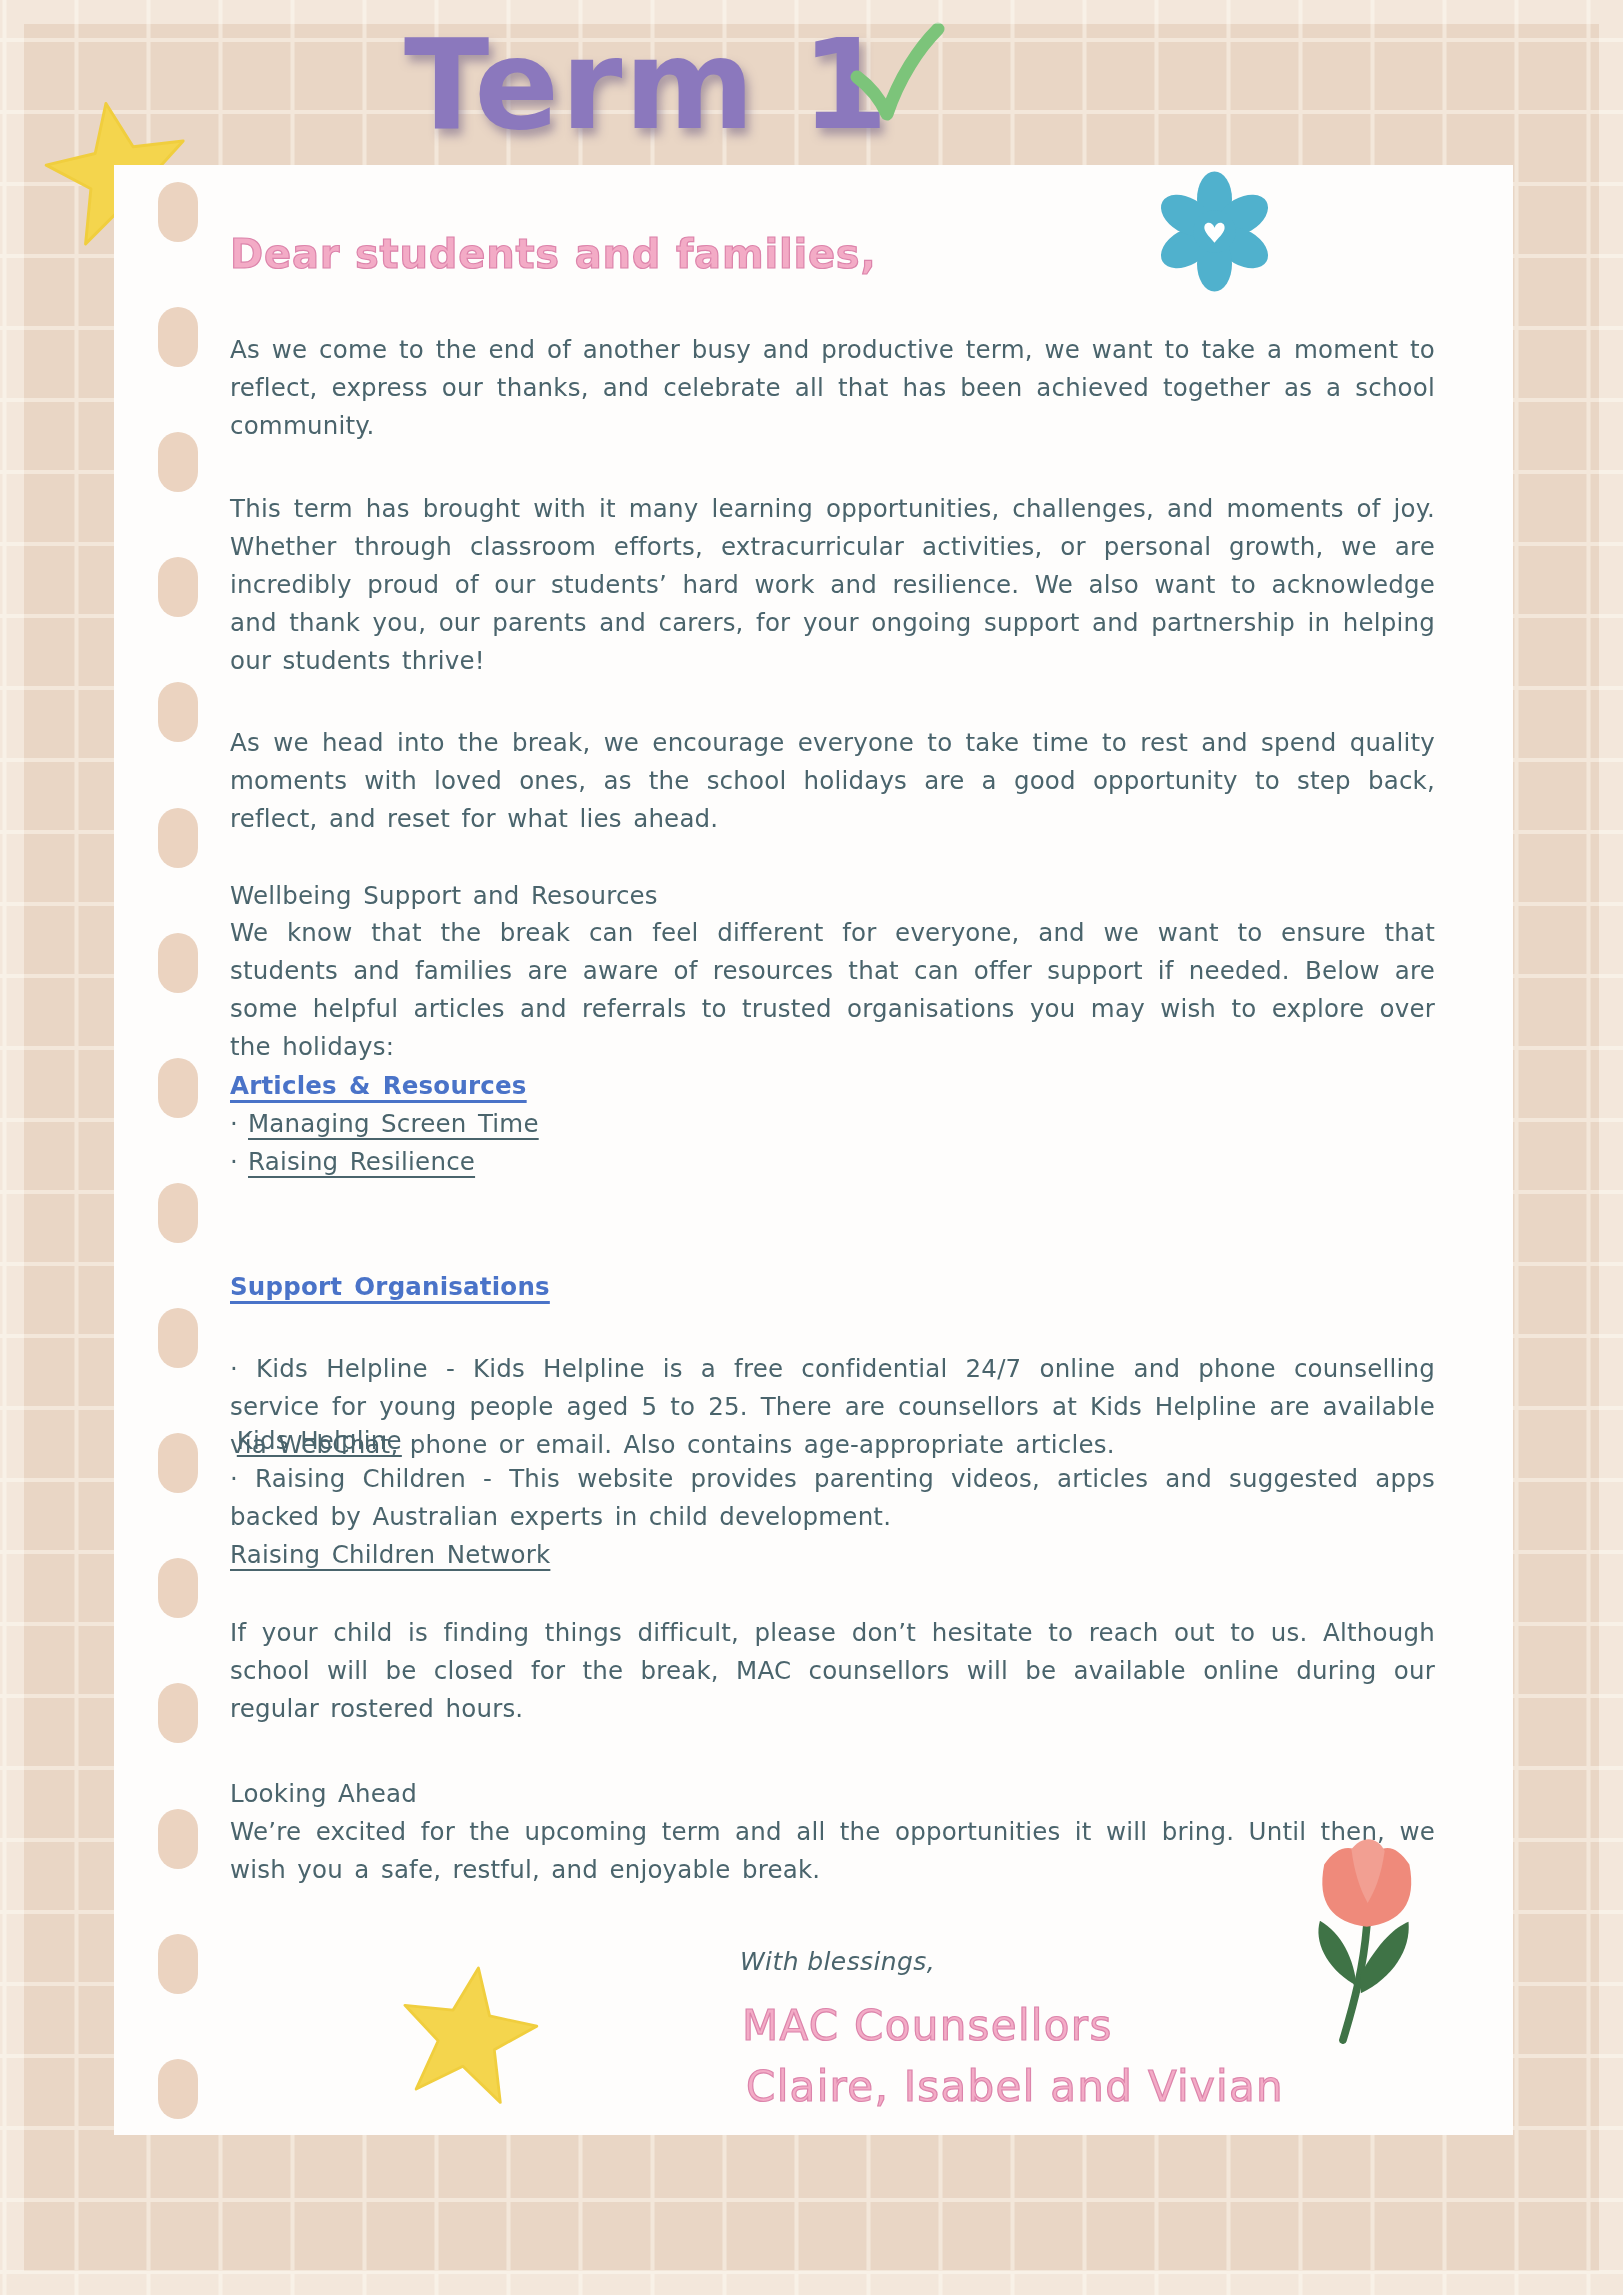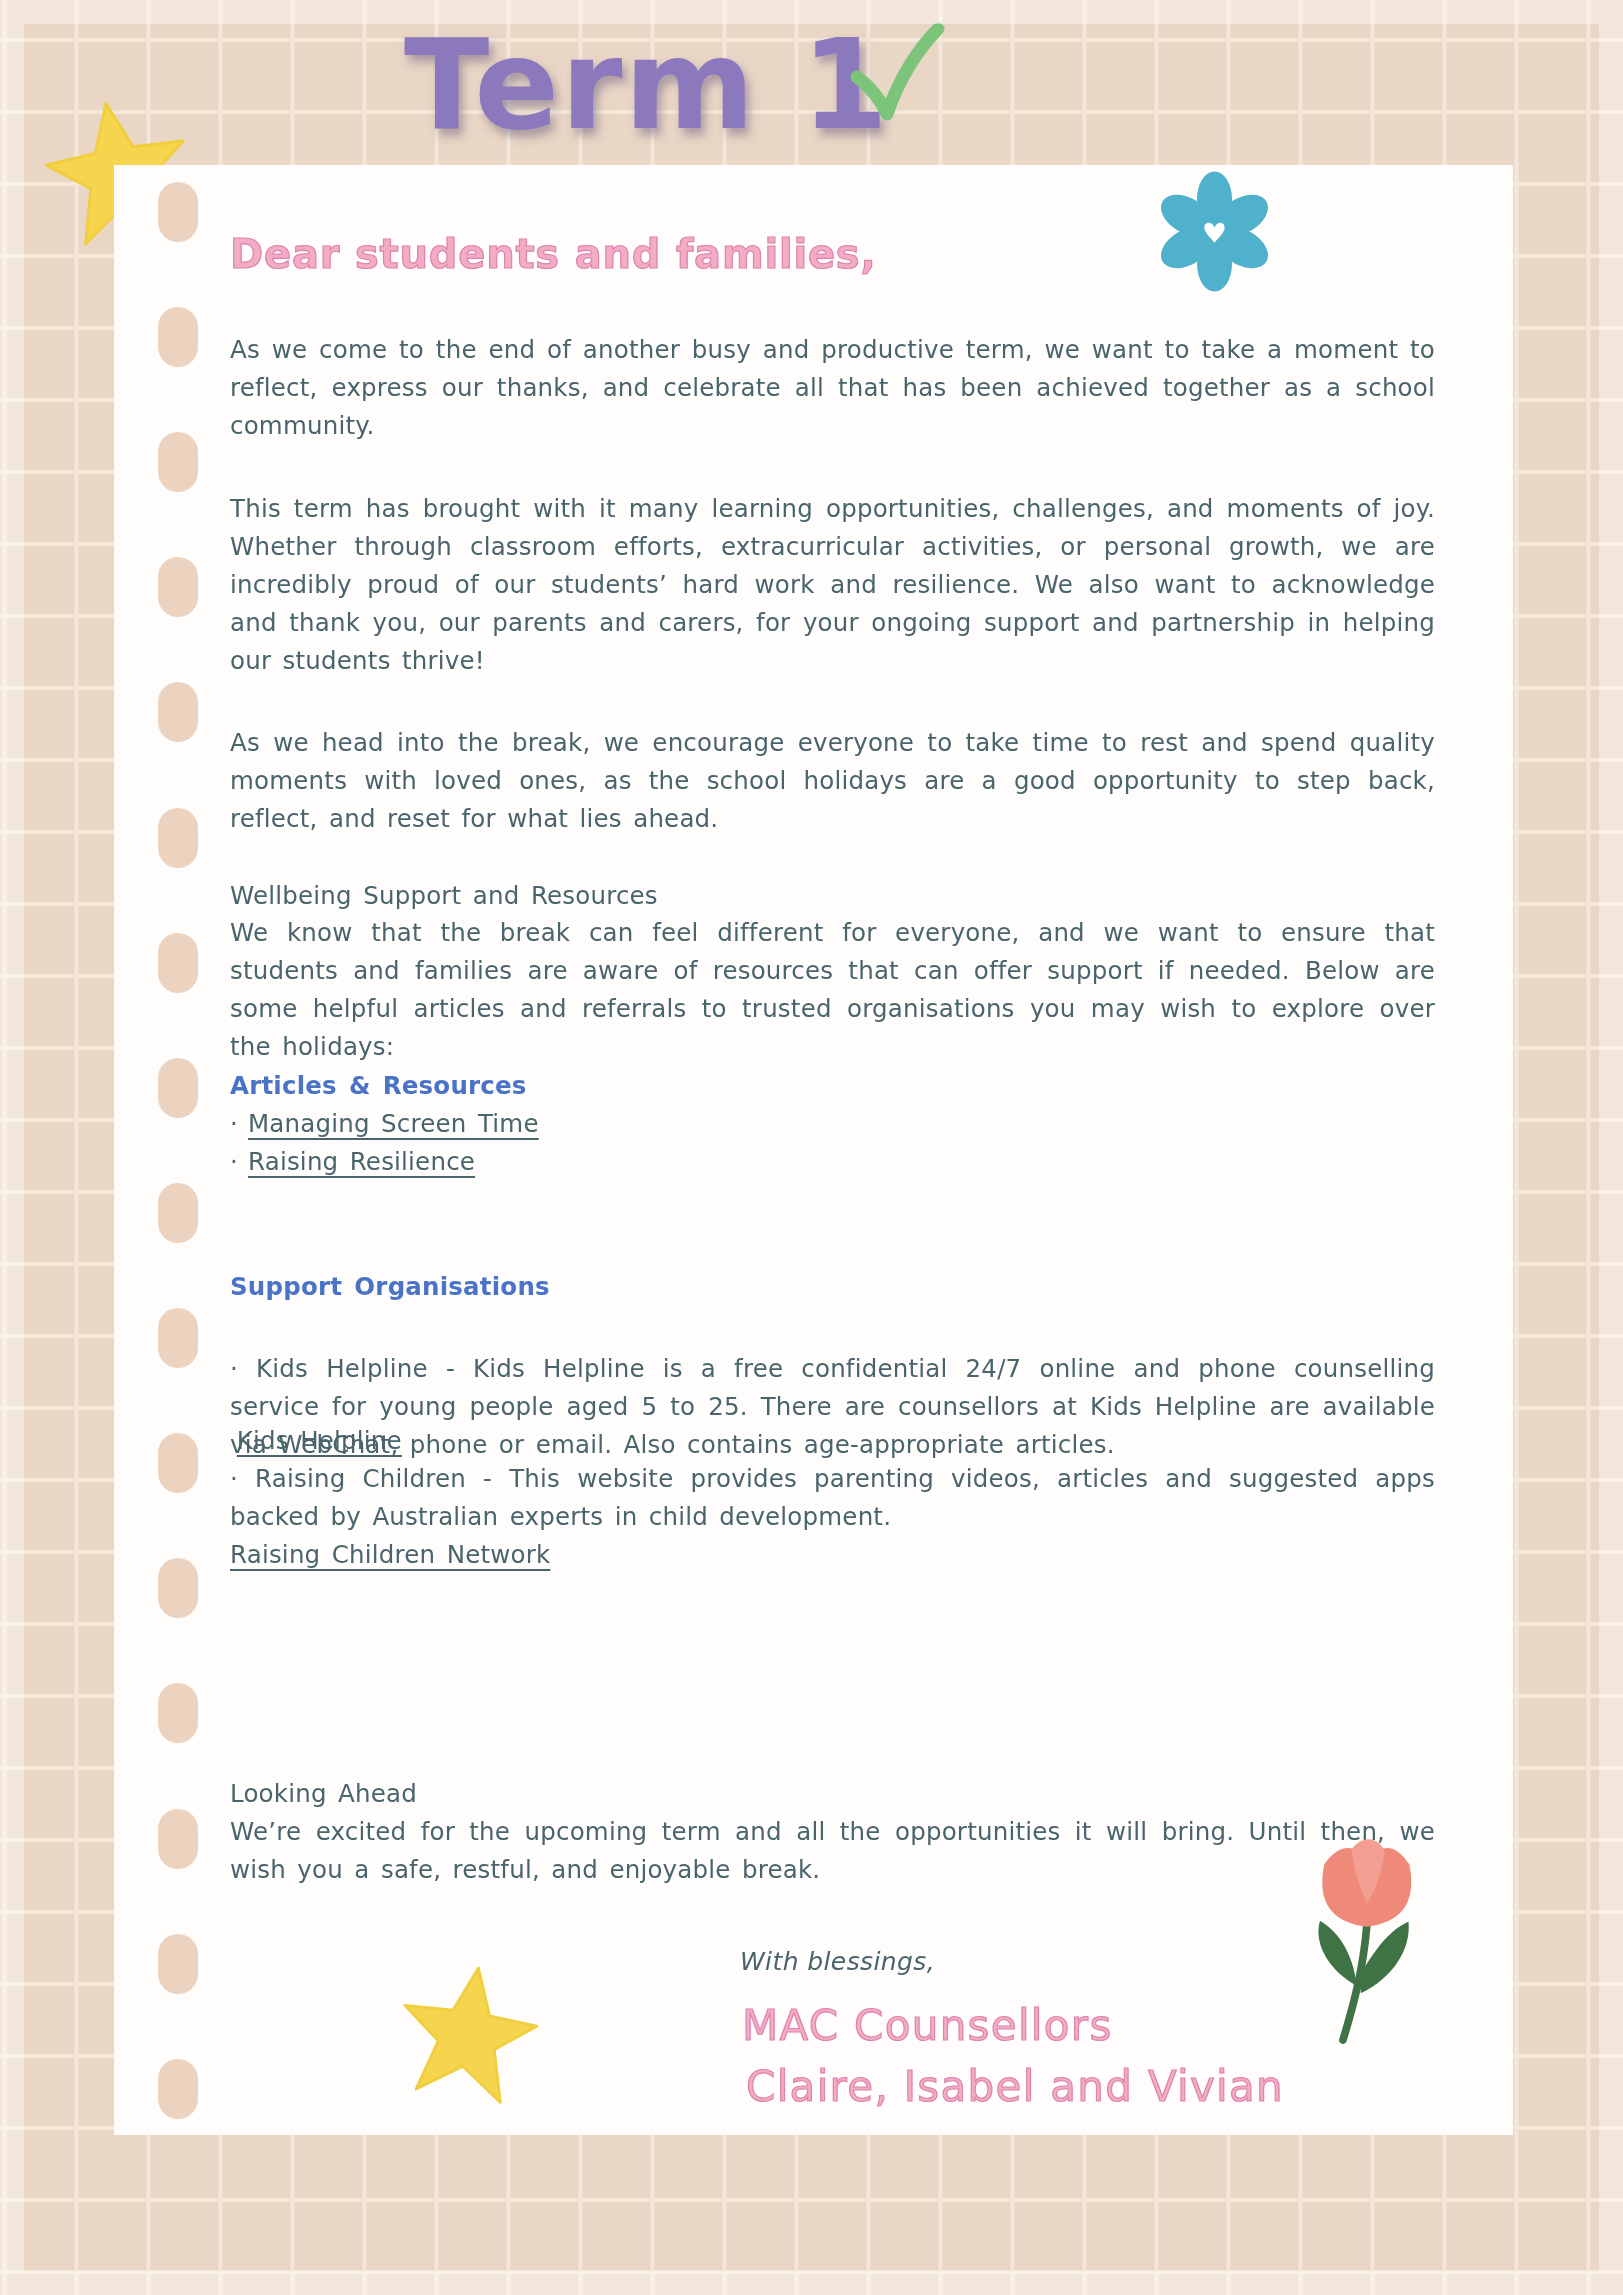--- a/index.html
+++ b/index.html
@@ -60,21 +60,21 @@
   }
   .para, .h-line, .bullet-row, .link-row{
     position:absolute; left:116px; width:1205px;
     font-size:24.5px; line-height:38px; color:var(--ink);
     letter-spacing:0.2px; word-spacing:3.4px;
   }
   .para{ text-align:justify; }
   .h-line{ white-space:nowrap; }
   .link-blue{
     color:var(--blue-link); font-weight:bold;
-    text-decoration-thickness:2.5px; text-underline-offset:6px;
+    text-decoration:underline; text-decoration-thickness:2.5px; text-underline-offset:6px;
   }
   .link-dark{
     color:var(--ink);
     text-decoration:underline; text-decoration-thickness:2.1px; text-underline-offset:6px;
   }
   .bullet-row .dot{ display:inline-block; margin-right:10px; }
   .indent-sm{ padding-left:6.8px; }
   .sig-line{ position:absolute; white-space:nowrap; }
   .signoff{ left:626px; top:1782px; font-size:25px; color:var(--ink); letter-spacing:0.4px;font-style:italic; }
   .sig-pink{
@@ -146,20 +146,21 @@
   </div>
 
   <div class="para" style="top:1295px">
     <span class="dot">·</span>
     <span>Raising Children - This website provides parenting videos, articles and suggested apps backed by Australian experts in child development.</span>
   </div>
   <div class="link-row" style="top:1371px">
     <a class="link-dark">Raising Children Network</a>
   </div>
 
+  <div class="para" style="top:1449px">If your child is finding things difficult, please don’t hesitate to reach out to us. Although school will be closed for the break, MAC counsellors will be available online during our regular rostered hours.</div>
 
   <div class="h-line" style="top:1610px">Looking Ahead</div>
   <div class="para" style="top:1648px">We’re excited for the upcoming term and all the opportunities it will bring. Until then, we wish you a safe, restful, and enjoyable break.</div>
 
   <div class="sig-line signoff">With blessings,</div>
   <div class="sig-line sig-pink sig-team">MAC Counsellors</div>
   <div class="sig-line sig-pink sig-names">Claire, Isabel and Vivian</div>
 
   <svg class="star-bl" style="left:283px;top:1798px;" viewBox="0 0 100 100">
     <path d="M50 3 L63 35 L97 37 L70 58 L80 94 L50 73 L20 94 L30 58 L3 37 L37 35 Z" fill="#f4d54d" stroke="#f0ce3e" stroke-width="2" stroke-linejoin="round"></path>

